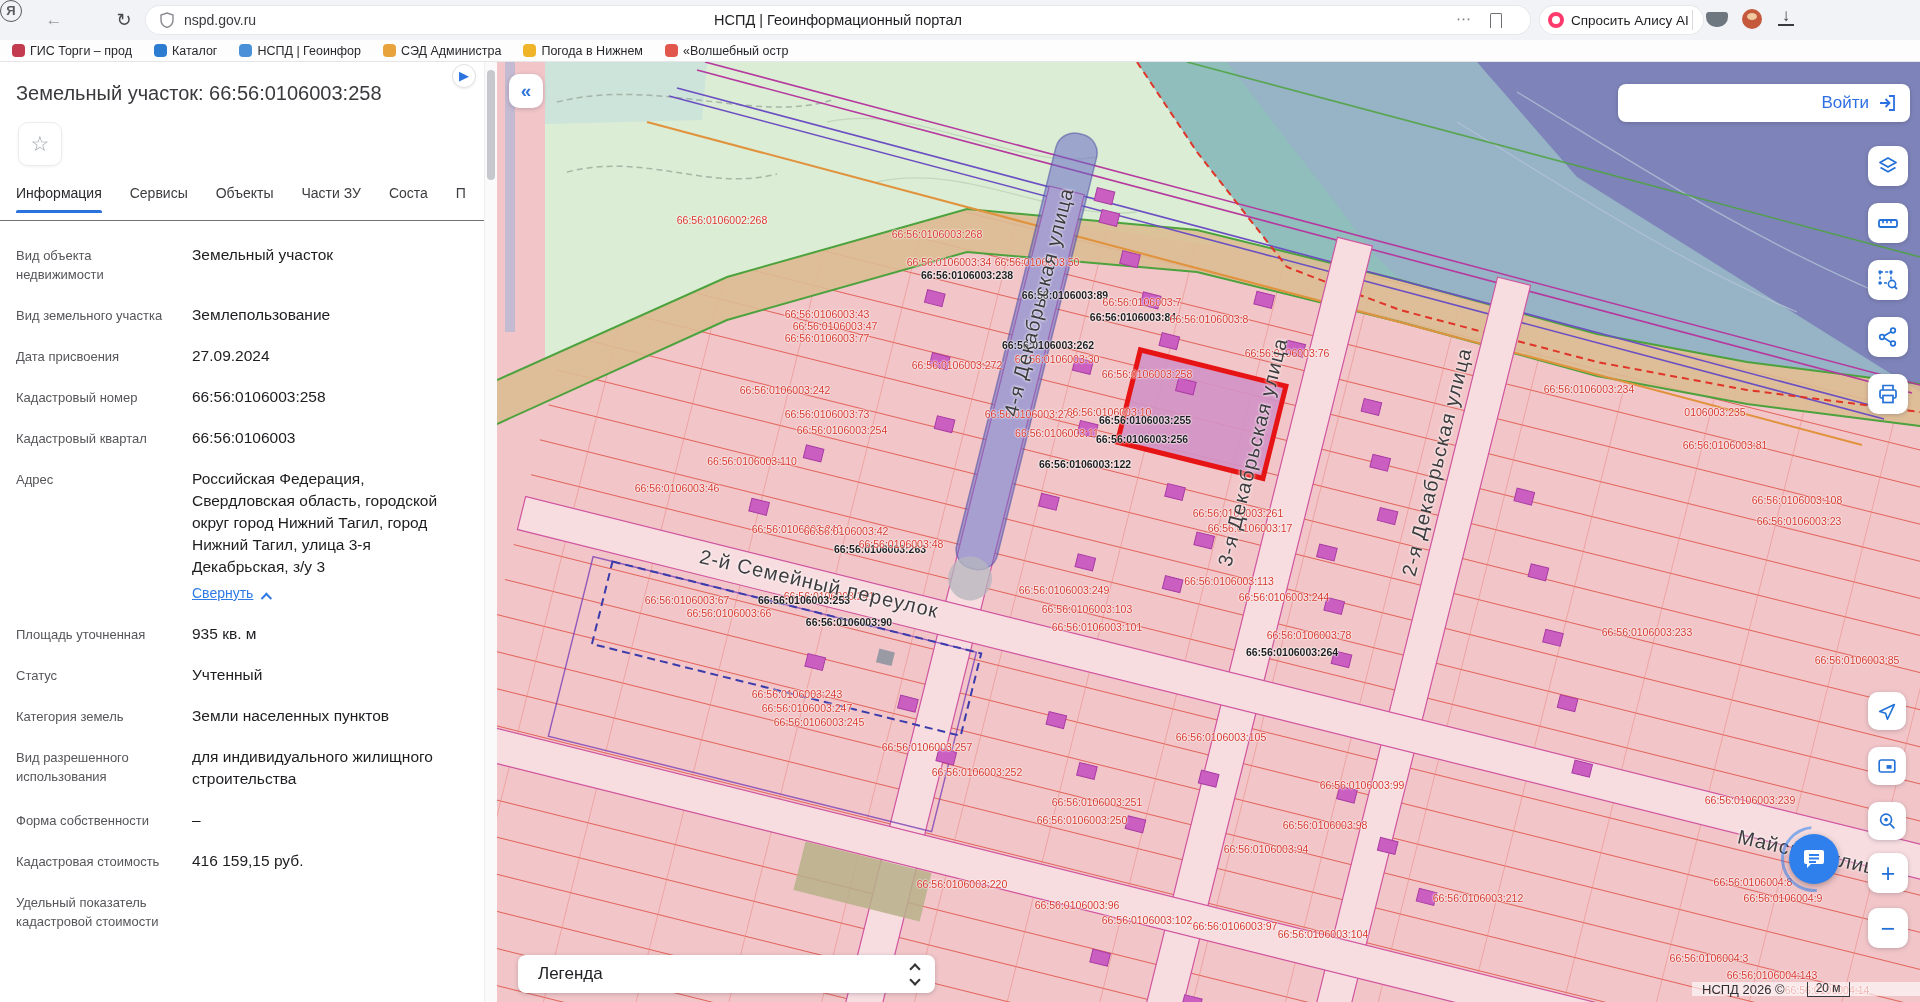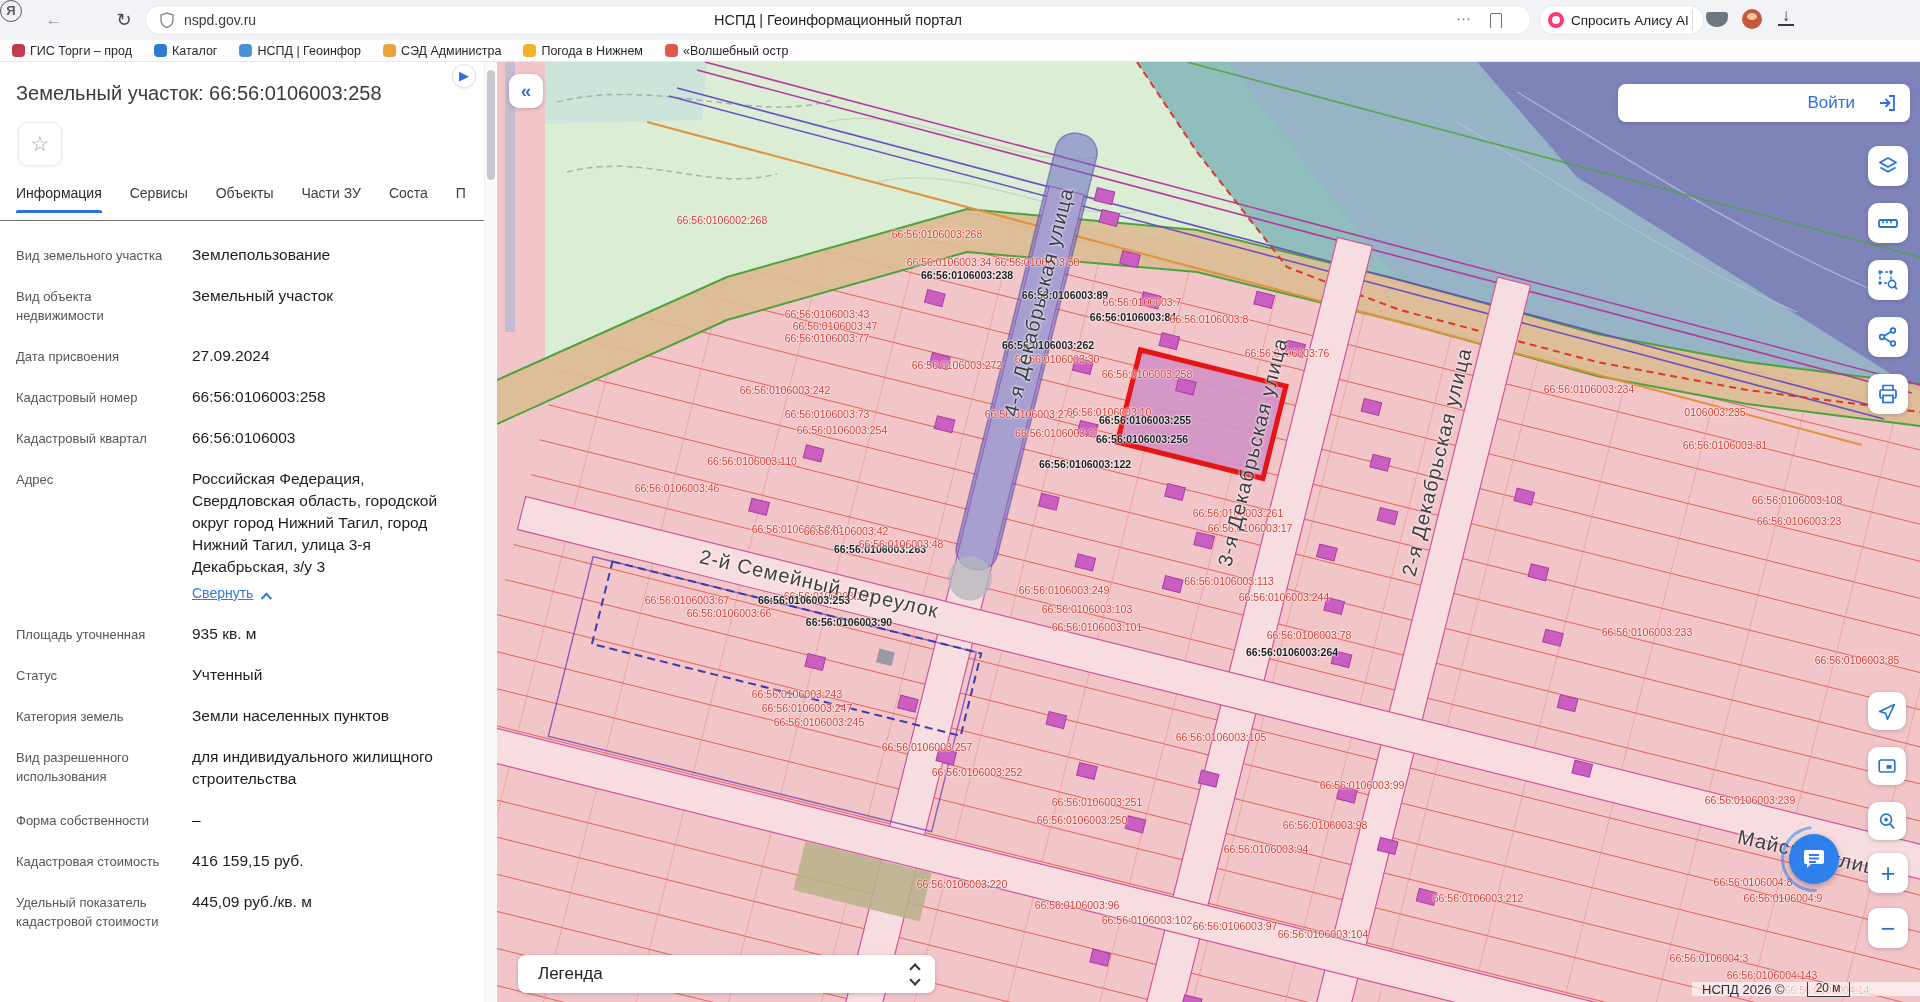--- a/index.html
+++ b/index.html
@@ -52,21 +52,21 @@
   
   #map { position:absolute; left:497px; top:62px; width:1423px; height:940px; overflow:hidden; background:#f2c6c9; }
   #map svg.base { position:absolute; left:0; top:0; }
   .mlabel { position:absolute; transform:translate(-50%,-50%); white-space:nowrap; font-size:10.5px; color:#d6352b; text-shadow:0 0 2px #fff,0 0 2px #fff,0 0 1px #fff; }
   .mlabel.black { color:#1c1c1e; font-weight:700; }
   .slabel { position:absolute; white-space:nowrap; font-size:20px; color:#3d3d40; letter-spacing:1px; text-shadow:0 0 3px rgba(255,255,255,.85),0 0 3px rgba(255,255,255,.85); }
 
   .map-btn { position:absolute; width:40px; height:40px; background:#fff; border-radius:10px; box-shadow:0 1px 4px rgba(40,40,60,.25); display:flex; align-items:center; justify-content:center; }
   .map-btn svg { display:block; }
   #collapse-btn { left:12px; top:12px; width:34px; height:34px; font-size:19px; font-weight:700; color:#3076d9; line-height:32px; justify-content:center; }
-  #login-btn { position:absolute; left:1121px; top:22px; width:292px; height:38px; background:#fff; border-radius:8px; box-shadow:0 1px 4px rgba(40,40,60,.25); display:flex; align-items:center; justify-content:flex-end; padding-right:14px; gap:23px; }
+  #login-btn { position:absolute; left:1121px; top:22px; width:292px; height:38px; background:#fff; border-radius:8px; box-shadow:0 1px 4px rgba(40,40,60,.25); display:flex; align-items:center; justify-content:flex-end; padding-right:14px; gap:9px; }
   #login-label { font-size:17px; color:#2f6fe4; }
   #chat-fab { position:absolute; left:1292px; top:772px; width:50px; height:50px; border-radius:50%; background:#2f80ed; display:flex; align-items:center; justify-content:center; box-shadow:0 2px 6px rgba(0,0,0,.3); }
   #chat-ring { position:absolute; left:1284px; top:764px; width:66px; height:66px; border-radius:50%; border:3px solid rgba(47,128,237,.55); border-right-color:transparent; border-top-color:transparent; transform:rotate(40deg); }
   #legend-bar { position:absolute; left:21px; top:893px; width:417px; height:38px; background:#fff; border-radius:8px; box-shadow:0 1px 4px rgba(40,40,60,.25); display:flex; align-items:center; }
   #legend-label { font-size:17px; color:#222226; margin-left:20px; }
   #legend-chevrons { margin-left:auto; margin-right:16px; display:flex; flex-direction:column; gap:3px; }
   .chev { width:8px; height:8px; border-left:2px solid #333; border-top:2px solid #333; }
   .chev.up { transform:rotate(45deg); }
   .chev.down { transform:rotate(225deg); }
   #attrib { position:absolute; left:1195px; top:920px; width:228px; height:14px; background:rgba(255,255,255,.62); display:flex; align-items:center; font-size:13px; color:#2f2f33; }
@@ -135,28 +135,28 @@
   <div class="tab active">Информация</div>
       <div class="tab">Сервисы</div>
       <div class="tab">Объекты</div>
       <div class="tab">Части ЗУ</div>
       <div class="tab">Соста</div>
       <div class="tab">П</div>
     </div>
   <div id="tab-next-btn">▶</div>
   <div id="fields">
       <div class="frow">
+        <div class="flabel">Вид объекта недвижимости</div>
+        <div class="fvalue">Земельный участок</div>
+      </div>
+      <div class="frow">
         <div class="flabel">Вид земельного участка</div>
         <div class="fvalue">Землепользование</div>
       </div>
       <div class="frow">
-        <div class="flabel">Вид объекта недвижимости</div>
-        <div class="fvalue">Земельный участок</div>
-      </div>
-      <div class="frow">
         <div class="flabel">Дата присвоения</div>
         <div class="fvalue">27.09.2024</div>
       </div>
       <div class="frow">
         <div class="flabel">Кадастровый номер</div>
         <div class="fvalue">66:56:0106003:258</div>
       </div>
       <div class="frow">
         <div class="flabel">Кадастровый квартал</div>
         <div class="fvalue">66:56:0106003</div>
@@ -184,21 +184,20 @@
       <div class="frow">
         <div class="flabel">Форма собственности</div>
         <div class="fvalue">–</div>
       </div>
       <div class="frow">
         <div class="flabel">Кадастровая стоимость</div>
         <div class="fvalue">416 159,15 руб.</div>
       </div>
       <div class="frow">
         <div class="flabel">Удельный показатель кадастровой стоимости</div>
-        <div class="fvalue">445,09 руб./кв. м</div>
       </div>
     </div>
 </div>
 <div id="panel-scrollbar">
   <div id="scroll-thumb"></div>
 </div>
 
 <div id="map">
   <svg class="base" width="1423" height="940" viewBox="0 0 1423 940">
     <defs>

